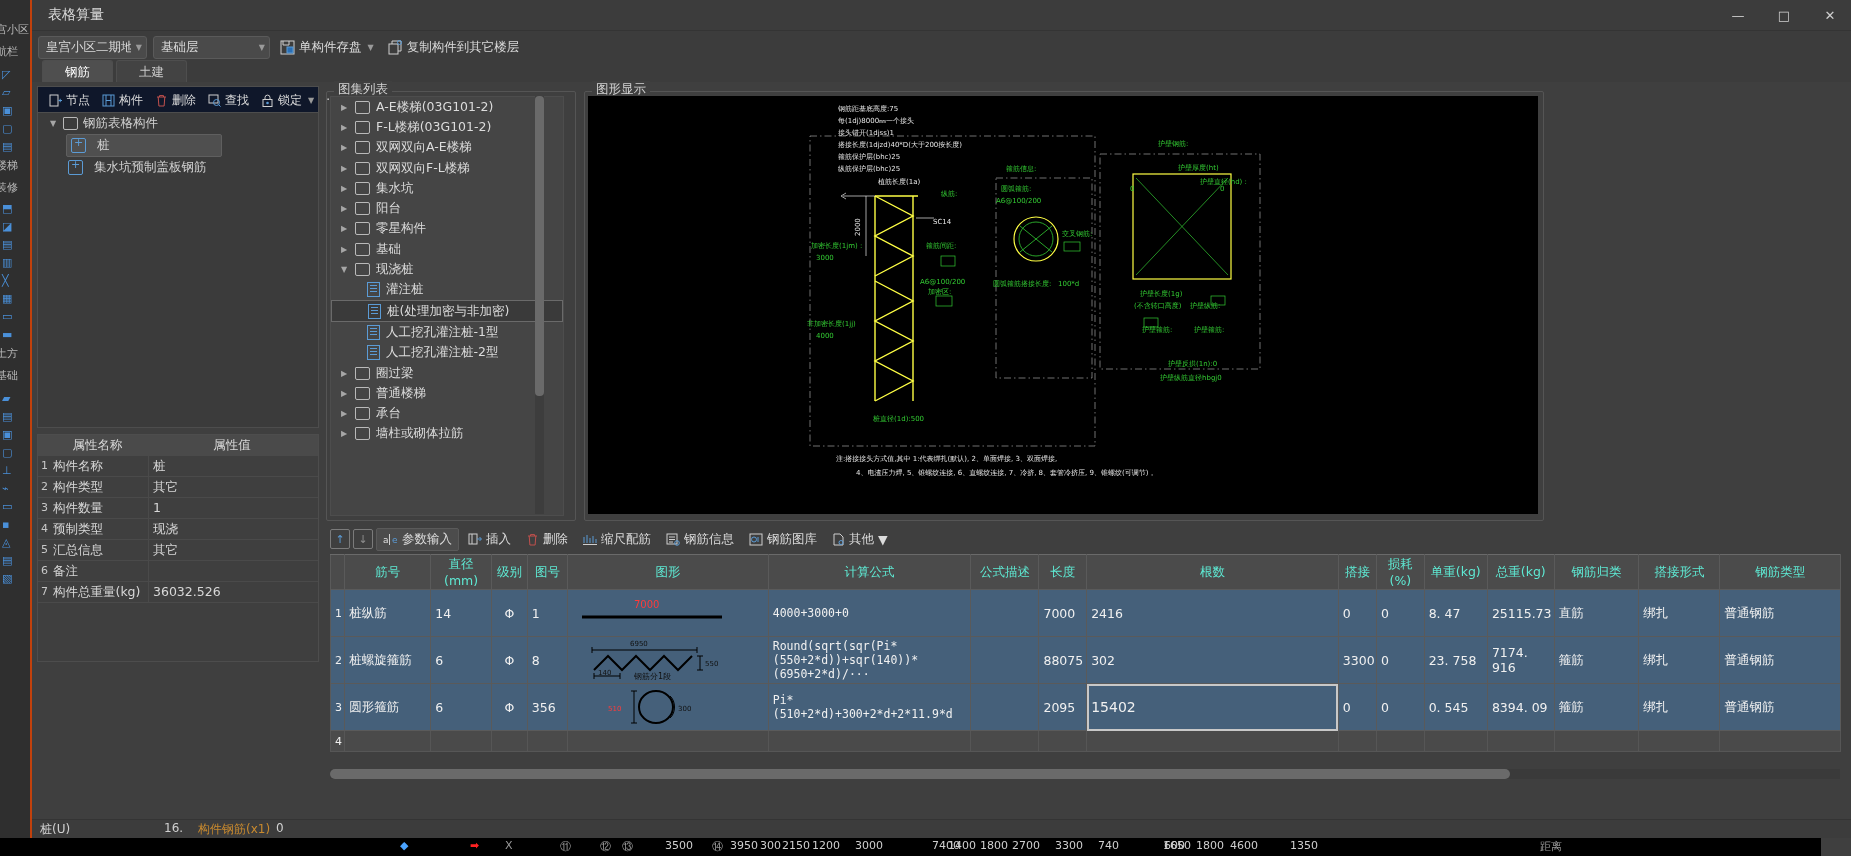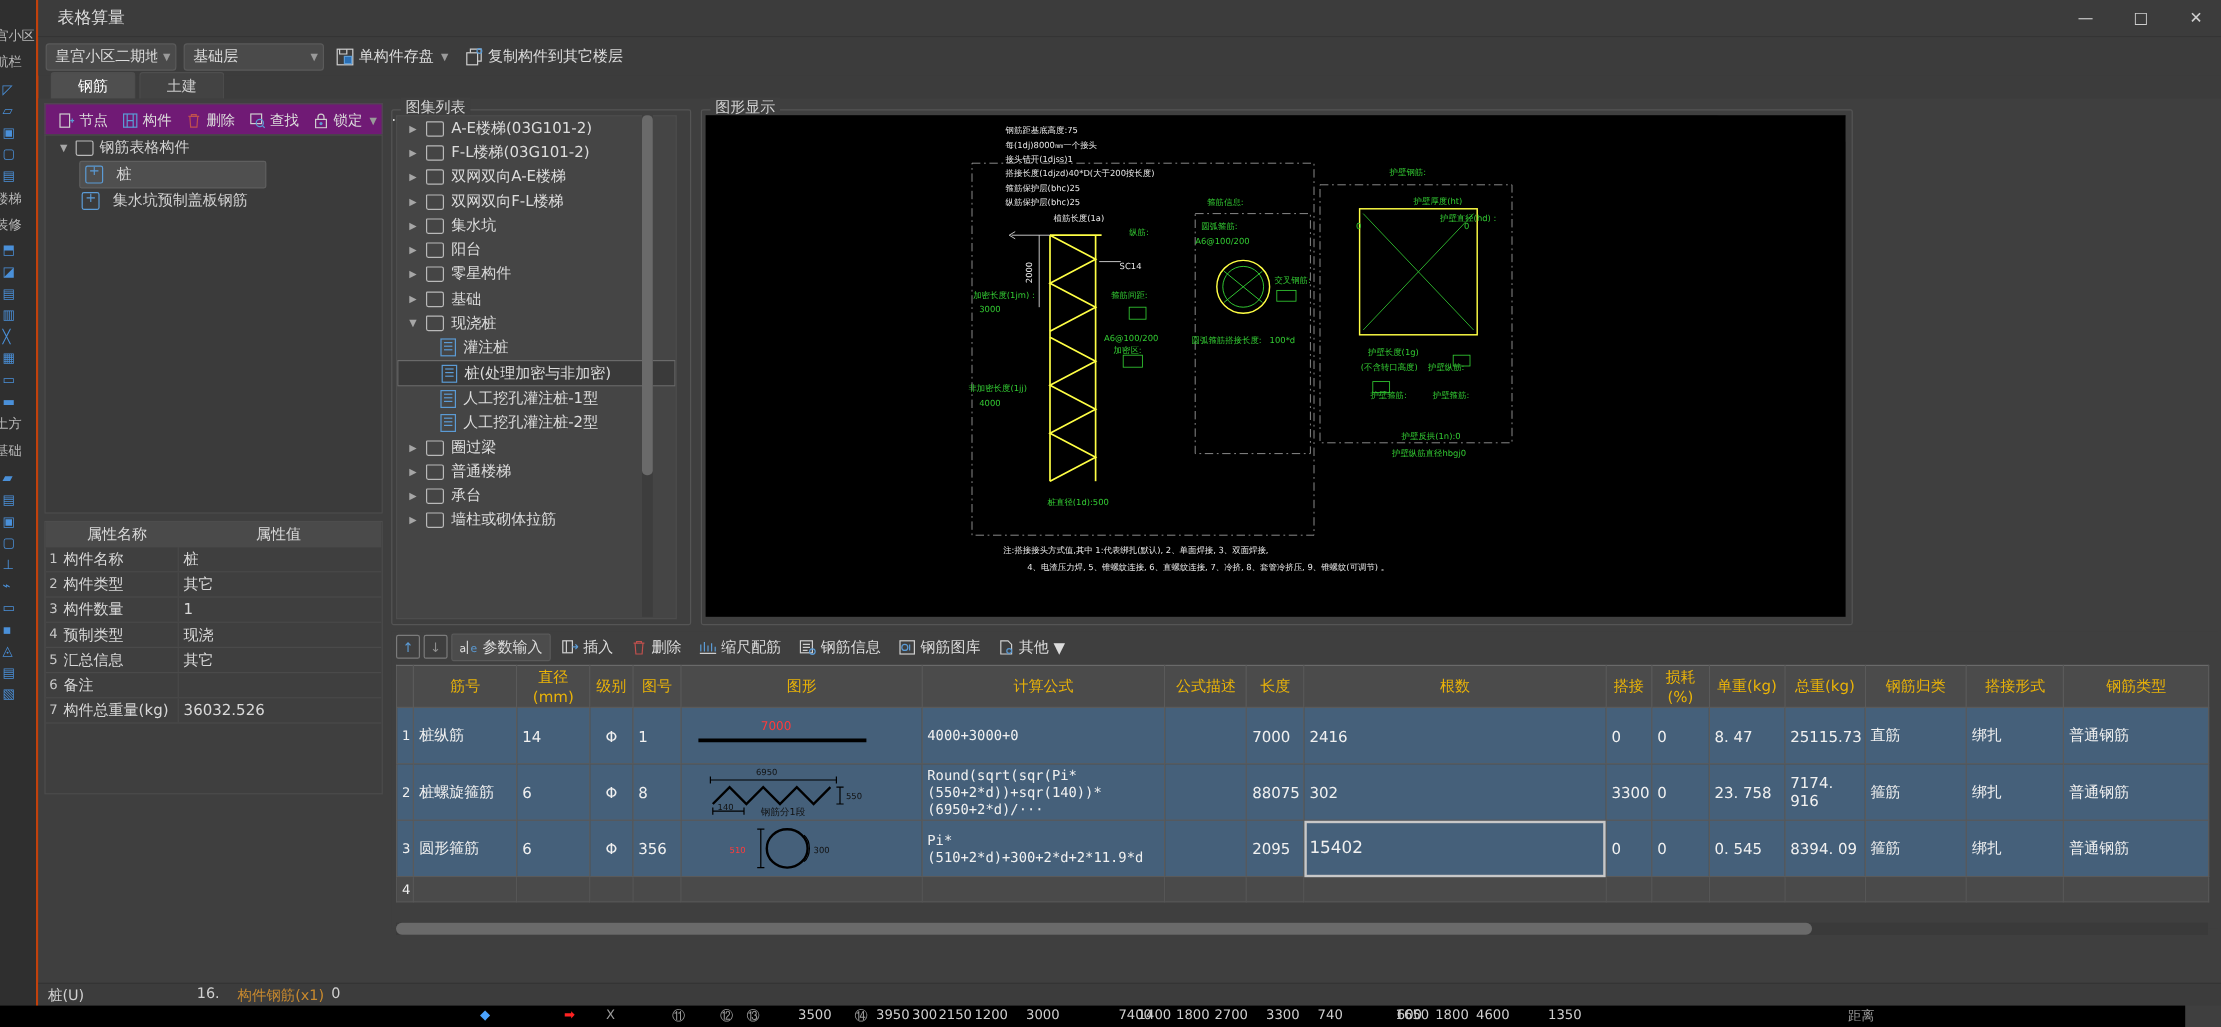--- a/index.html
+++ b/index.html
@@ -40,21 +40,21 @@
   .tab{padding:3px 22px 4px;font-size:12.5px;color:#cacaca;background:#434343;
        border:1px solid #4e4e4e;border-bottom:none;border-radius:3px 3px 0 0;}
   .tab.active{background:#4f4f4f;color:#fff;}
 
   
   .body{position:absolute;left:0;top:82px;width:1821px;height:774px;background:#3f3f3f;}
 
   
   .lpanel{position:absolute;left:5px;top:4px;width:282px;height:680px;}
   .ltool{height:26px;display:flex;align-items:center;gap:2px;padding-left:6px;
-         background:#701a75;border:1px solid #4d4d4d;border-bottom:none;}
+         background:#0f172a;border:1px solid #4d4d4d;border-bottom:none;}
   .ltool .tbtn{font-size:12px;padding:0 5px;}
   .ltree{position:absolute;left:0;top:26px;width:280px;height:314px;background:#3b3b3b;
          border:1px solid #4d4d4d;overflow:hidden;}
   .tnode{display:flex;align-items:center;height:21px;padding-left:12px;gap:5px;font-size:12.5px;color:#d2d2d2;}
   .tnode.l2{padding-left:30px;}
   .tnode.sel{background:#4f4f4f;border:1px solid #5f5f5f;margin:0 96px 0 28px;border-radius:2px;
              padding-left:4px;}
   .caret{width:8px;color:#a6a6a6;font-size:8px;}
   .ico-box{width:13px;height:13px;border:1px solid #5b9bd5;border-radius:2px;display:inline-block;
            position:relative;}
@@ -100,21 +100,21 @@
   .tarea{position:absolute;left:294px;top:444px;width:1522px;height:248px;background:#3f3f3f;}
   .ttool{height:26px;display:flex;align-items:center;gap:3px;padding-left:4px;}
   .sqbtn{width:18px;height:18px;border:1px solid #7b7b7b;border-radius:2px;display:flex;
          align-items:center;justify-content:center;color:#5b9bd5;font-size:11px;}
   .ttbtn{height:21px;display:flex;align-items:center;gap:4px;padding:0 6px;font-size:12.5px;
          color:#dcdcdc;border-radius:2px;white-space:nowrap;}
   .ttbtn.on{background:#4c4c4c;border:1px solid #5a5a5a;}
 
   table.grid{position:absolute;left:4px;top:28px;border-collapse:collapse;
              font-size:12.5px;table-layout:fixed;width:1511px;}
-  table.grid th{background:#4b4b4b;color:#eab308;font-weight:normal;height:20px;
+  table.grid th{background:#4b4b4b;color:#5eead4;font-weight:normal;height:20px;
                 border:1px solid #5a5a5a;border-top:1px solid #6a6a6a;}
   table.grid td{border:1px solid #5a5a5a;background:#45607a;color:#f0f0f0;padding:0 4px;
                 vertical-align:middle;height:46px;}
   table.grid tr.empty td{background:#4a4a4a;height:20px;border-color:#565656;}
   td.idx,th.idx{width:12px;background:#4b4b4b;color:#ddd;text-align:center;padding:0;font-size:11px;}
   table.grid tr.empty td.idx{background:#4b4b4b;}
   .cellsel{outline:2px solid #c8c8c8;outline-offset:-2px;}
   .fml{font-family:"DejaVu Sans Mono","Liberation Mono",monospace;font-size:11.5px;line-height:14px;
        color:#f2f2f2;}
   .rebar-num{font-size:14px;}

